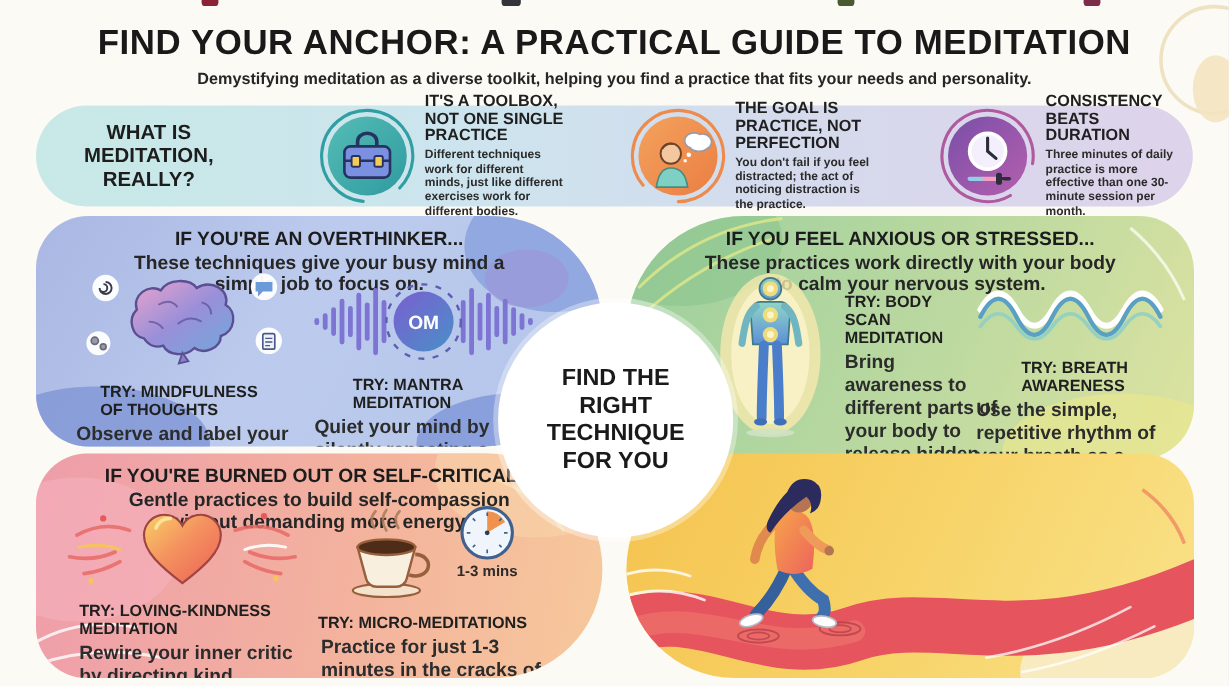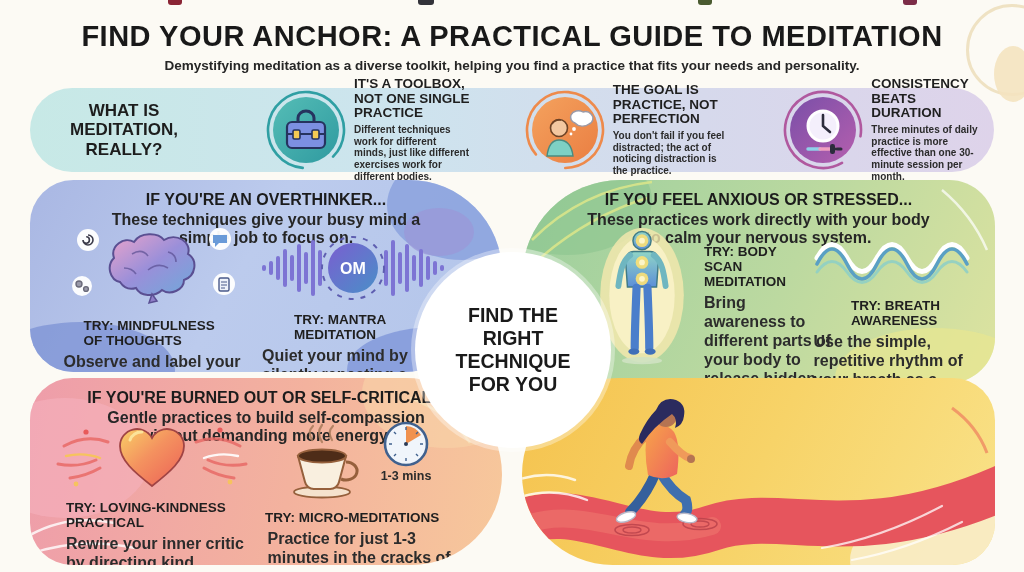--- a/index.html
+++ b/index.html
@@ -337,21 +337,21 @@
           <path d="M188,26 q-22,-12 -44,-4 M194,44 q-20,4 -38,-4 M182,58 q-16,-2 -30,-10" fill="none" stroke="#e86a66" stroke-width="3" stroke-linecap="round" opacity=".85"></path>
           <path d="M186,36 q-18,-4 -34,2" fill="none" stroke="#ffffff" stroke-width="2.4" stroke-linecap="round" opacity=".9"></path>
           <circle cx="34" cy="12" r="2.6" fill="#e85a5a"></circle>
             <circle cx="168" cy="10" r="2.6" fill="#e85a5a"></circle>
           <circle cx="24" cy="64" r="2.4" fill="#f6c35e"></circle>
             <circle cx="178" cy="62" r="2.4" fill="#f6c35e"></circle>
           <path d="M100,66 C82,52 68,40 68,26 a17,17 0 0 1 32,-8 a17,17 0 0 1 32,8 c0,14 -14,26 -32,40 z" fill="url(#gHeart)" stroke="#a04444 " stroke-width="1.8"></path>
           <path d="M78,20 a12,12 0 0 1 12,-8" fill="none" stroke="#fce8a0" stroke-width="3" stroke-linecap="round" opacity=".9"></path>
         </svg>
       </div>
-      <div class="tech-title" style="max-width:190px;">TRY: LOVING-KINDNESS PRACTICAL</div>
+      <div class="tech-title" style="max-width:190px;">TRY: LOVING-KINDNESS MEDITATION</div>
       <div class="tech-body" style="max-width:190px;">Rewire your inner critic by directing kind phrases toward yourself and others.</div>
     </div>
 
     <div class="tech" style="left:230px;top:40px;width:215px;">
       <div>
         <svg viewBox="0 0 200 84" width="200" height="84">
           <path d="M52,22 q-5,-8 1,-14 M62,24 q-6,-9 0,-17 M72,22 q-5,-8 1,-14" fill="none" stroke="#a87a5a" stroke-width="2.2" stroke-linecap="round" opacity=".85"></path>
           <ellipse cx="62" cy="74" rx="28" ry="5.5" fill="#f5e2cd" stroke="#96603c" stroke-width="1.8"></ellipse>
           <path d="M38,38 h48 l-7,26 a9,9 0 0 1 -9,7 h-16 a9,9 0 0 1 -9,-7 z" fill="#f9efdf" stroke="#96603c" stroke-width="2"></path>
           <ellipse cx="62" cy="38" rx="24" ry="6.5" fill="#4e2c18" stroke="#96603c" stroke-width="2"></ellipse>

